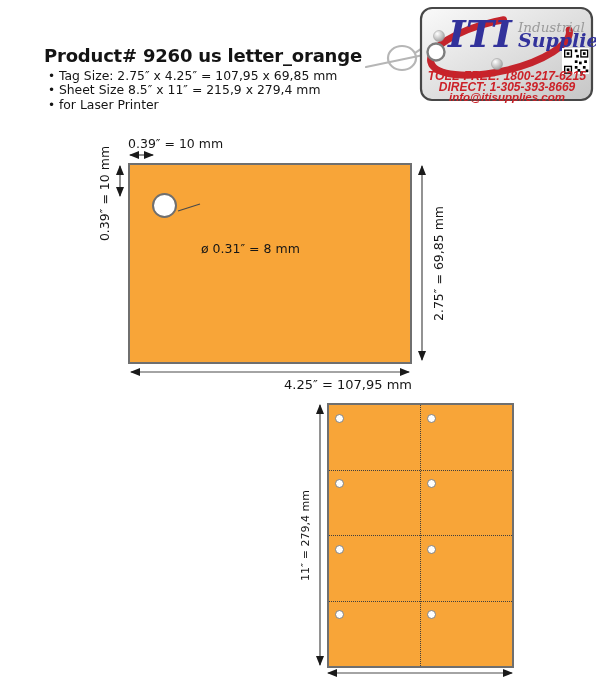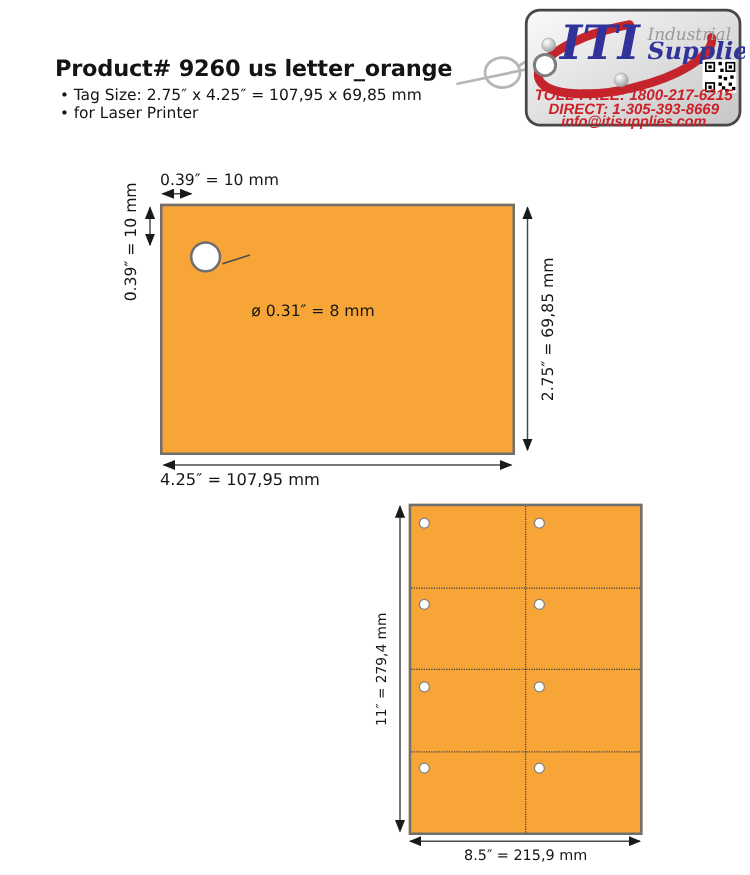--- a/index.html
+++ b/index.html
@@ -16,21 +16,21 @@
   .tag-rect{left:128px;top:163px;width:284px;height:201px;background:#F8A538;
             border:2px solid #6F6F6F;box-sizing:border-box;}
   .tag-hole{left:152px;top:193px;width:25px;height:25px;border-radius:50%;background:#fff;
             border:2px solid #6F6F6F;box-sizing:border-box;}
   .dim{font-size:12.5px;color:#161616;white-space:nowrap;}
   .vlabel{transform:rotate(-90deg);text-align:center;}
   .label-top-offset{left:128px;top:136px;}
   .label-left-offset{left:56px;top:186px;width:96px;}
   .label-hole{left:201px;top:196px;margin-top:45px;}
   .label-height{left:372px;top:256px;width:132px;}
-  .label-width{left:128px;top:377px;width:284px;text-align:left;font-size:13px;}
+  .label-width{left:128px;top:377px;width:284px;text-align:right;font-size:13px;}
   .sheet-rect{left:327px;top:403px;width:187px;height:265px;background:#F8A538;
               border:2px solid #6F6F6F;box-sizing:border-box;}
   .sheet-vline{position:absolute;left:91px;top:0;height:100%;width:0;border-left:1.5px dotted #3f3f3f;}
   .sheet-hline{position:absolute;left:0;width:100%;height:0;border-top:1.5px dotted #3f3f3f;}
   .hl1{top:65px;}.hl2{top:130px;}.hl3{top:196px;}
   .sheet-hole{position:absolute;width:9px;height:9px;border-radius:50%;background:#fff;
               border:1.5px solid #808080;box-sizing:border-box;}
   .sc1{left:6px;}.sc2{left:98px;}
   .sr1{top:9px;}.sr2{top:74px;}.sr3{top:140px;}.sr4{top:205px;}
   .label-sheet-height{left:255px;top:529px;width:100px;font-size:11px;}
@@ -38,20 +38,21 @@
   .arrows{left:0;top:0;width:600px;height:700px;pointer-events:none;}
 </style>
 </head>
 <body>
 
 <div class="page">
 
   <h1 class="abs title">Product# 9260 us letter_orange</h1>
   <ul class="abs specs">
     <li>Tag Size: 2.75″ x 4.25″ = 107,95 x 69,85 mm</li>
+    <li>Sheet Size 8.5″ x 11″ = 215,9 x 279,4 mm</li>
     <li>for Laser Printer</li>
   </ul>
 
   <svg class="abs logo-svg" viewBox="0 0 236 102">
     <defs>
       <linearGradient id="tagGrad" x1="0" y1="0" x2="1" y2="1">
         <stop offset="0" stop-color="#fafafa"></stop>
           <stop offset="1" stop-color="#c6c6c6"></stop>
       </linearGradient>
       <radialGradient id="beadGrad" cx="0.35" cy="0.3" r="0.9">
@@ -123,21 +124,20 @@
     <div class="sheet-hole sc1 sr1"></div>
     <div class="sheet-hole sc2 sr1"></div>
     <div class="sheet-hole sc1 sr2"></div>
     <div class="sheet-hole sc2 sr2"></div>
     <div class="sheet-hole sc1 sr3"></div>
     <div class="sheet-hole sc2 sr3"></div>
     <div class="sheet-hole sc1 sr4"></div>
     <div class="sheet-hole sc2 sr4"></div>
   </div>
   <div class="abs dim vlabel label-sheet-height">11″ = 279,4 mm</div>
-  <div class="abs dim label-sheet-width">8.5″ = 215,9 mm</div>
 
   <svg class="abs arrows" viewBox="0 0 600 700">
     <defs>
       <marker id="ah" viewBox="0 0 10 8" refX="9" refY="4" markerWidth="8.5" markerHeight="6.8" orient="auto-start-reverse">
           <path d="M0,0 L10,4 L0,8 z" fill="#1a1a1a"></path>
         </marker>
     </defs>
     <g stroke="#4a4a4a" stroke-width="1.2">
       <line x1="130" y1="155" x2="153" y2="155" marker-start="url(#ah)" marker-end="url(#ah)"></line>
       <line x1="120" y1="166" x2="120" y2="196" marker-start="url(#ah)" marker-end="url(#ah)"></line>

